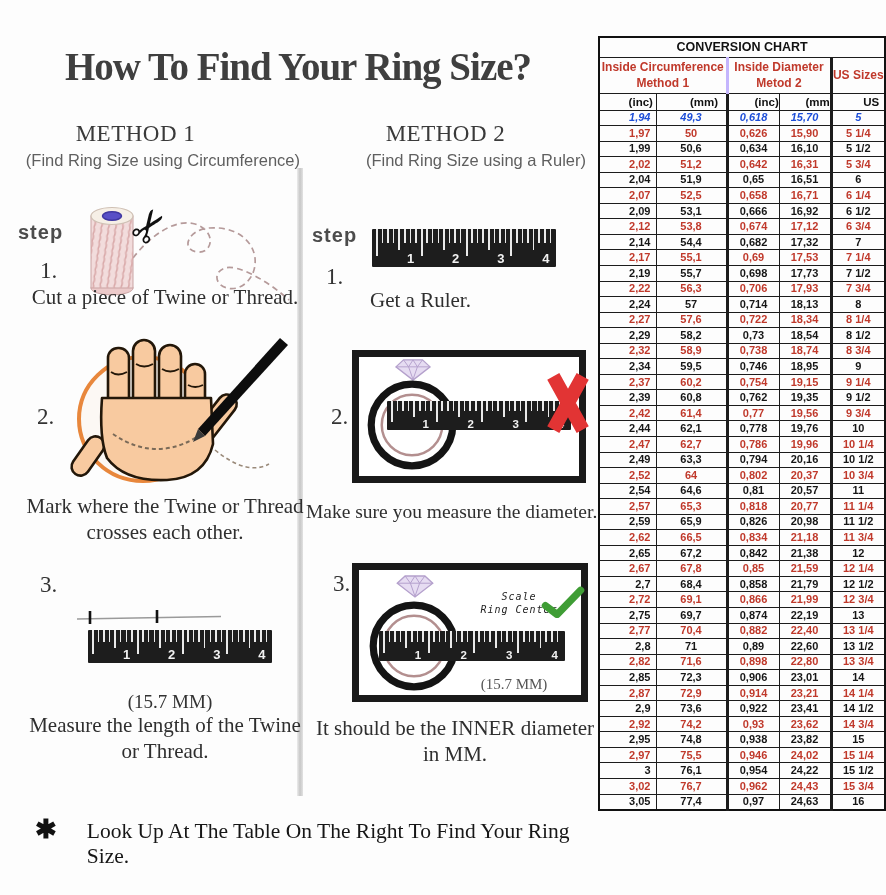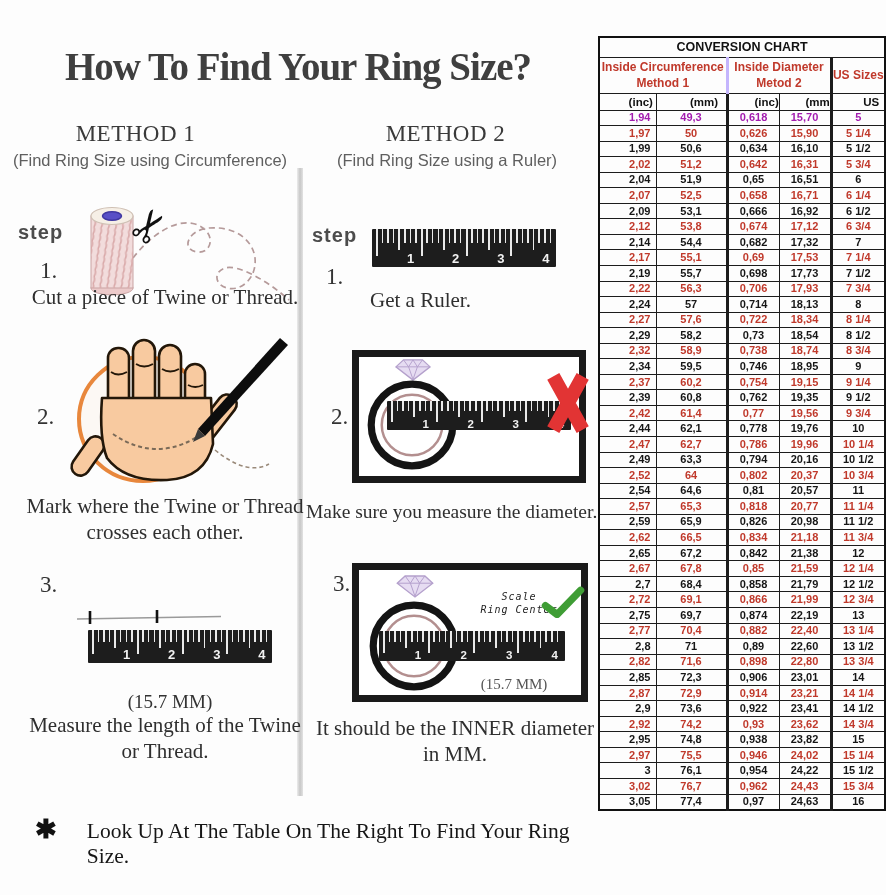--- a/index.html
+++ b/index.html
@@ -13,21 +13,21 @@
   
   .page-title {
     left:0; top:44px; width:596px; text-align:center;
     font-size:39px; font-weight:600; color:#3f3f3f; letter-spacing:-1px;
   }
   .method-head { font-size:23px; color:#3a3a3a; letter-spacing:.5px; text-align:center; top:121px; }
   .mh1 { left:8px;  width:255px; }
   .mh2 { left:318px; width:255px; }
   .method-sub {
     font-family:"Liberation Sans", sans-serif; font-size:16.5px; color:#5f5f5f;
-    text-align:center; top:151px;
+    text-align:right; top:151px;
   }
   .ms1 { left:0; width:300px; }
   .ms2 { left:308px; width:278px; }
   .divider {
     left:297px; top:168px; width:6px; height:628px;
     background:linear-gradient(90deg,#ececec,#c7c7c7,#e2e2e2);
   }
 
   .step-label {
     font-family:"Liberation Sans", sans-serif; font-weight:600; font-size:20px;
@@ -269,21 +269,21 @@
       </tr>
       <tr class="conv-sub">
         <th>(inc)</th>
         <th>(mm)</th>
         <th>(inc)</th>
         <th>(mm)</th>
         <th>US</th>
       </tr>
     </thead>
     <tbody>
-        <tr style="color: #a21caf;">
+        <tr style="color: #1d4ed8; font-style: italic;">
           <td>1,94</td>
           <td>49,3</td>
           <td>0,618</td>
           <td>15,70</td>
           <td>5</td>
         </tr>
         <tr style="color: rgb(192, 57, 43);">
           <td>1,97</td>
           <td>50</td>
           <td>0,626</td>

